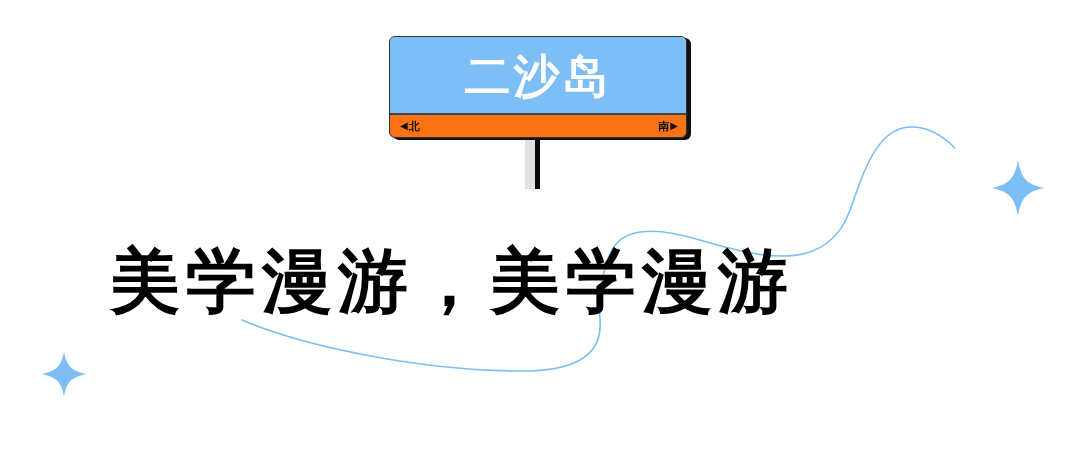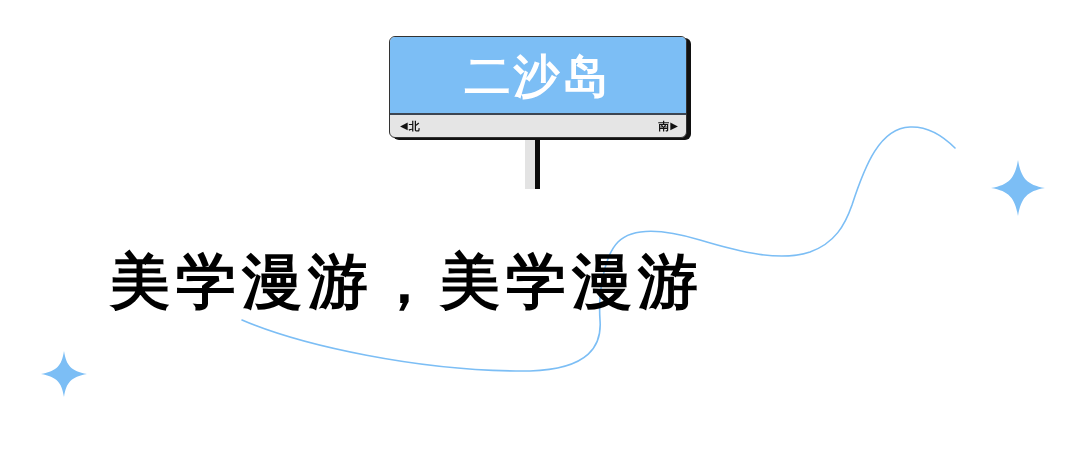--- a/index.html
+++ b/index.html
@@ -47,21 +47,21 @@
       border-radius: 6px;
     }
     .sign-board {
       position: absolute;
       left: 0;
       top: 0;
       width: 296px;
       height: 100px;
       border: 1px solid #333333;
       border-radius: 6px;
-      background: #e5e5e5;
+      background: #f97316;
       overflow: hidden;
       text-decoration: underline;
     }
     .sign-header {
       position: absolute;
       left: 0; top: 0;
       width: 296px;
       height: 76px;
       background: #7cbef5;
       border-bottom: 2px solid #3d4652;
@@ -127,21 +127,21 @@
     
     .headline {
       position: absolute;
       left: 110px;
       top: 226px;
       width: 870px;
       height: 110px;
       z-index: 4;
       display: flex;
       align-items: center;
-      font-size: 60px;
+      font-size: 70px;
       font-weight: bold;
       color: #000000;
       line-height: 1;
       white-space: nowrap;
       letter-spacing: 6px;
     }
     .headline .part {
       display: inline-block;
     }
   </style>

